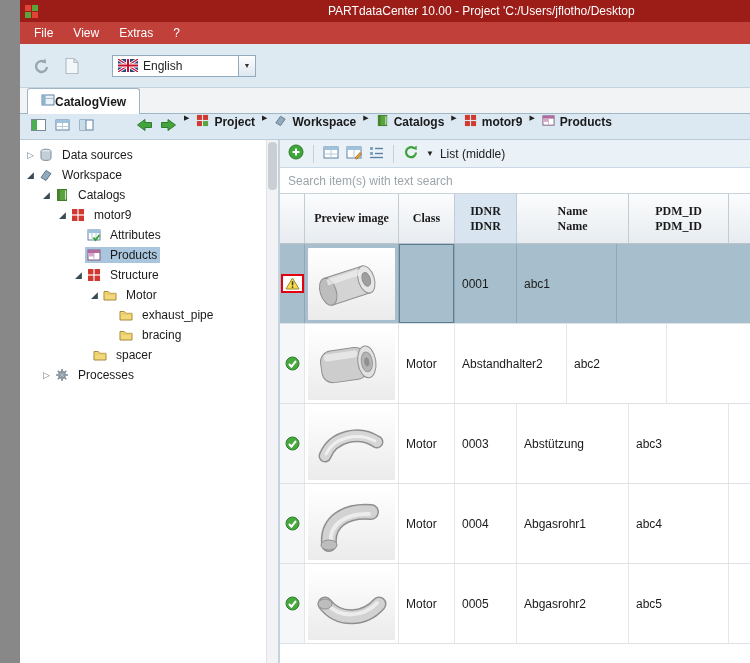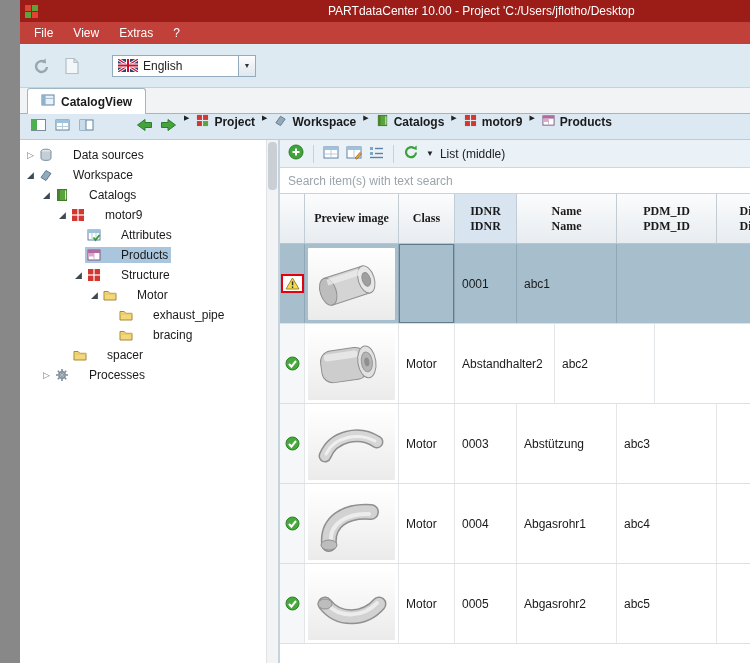--- a/index.html
+++ b/index.html
@@ -21,42 +21,42 @@
   
   .toolbar{height:44px;background:#DEEAF2;border-bottom:1px solid #C2D4E0;display:flex;align-items:center;padding-left:8px;}
   .tool-btn{width:28px;height:28px;display:flex;align-items:center;justify-content:center;margin-right:2px;border-radius:3px;}
   .combo{display:flex;align-items:center;height:22px;background:#fff;border:1px solid #93ABBE;margin-left:24px;width:144px;}
   .combo .flag{margin:0 5px;display:flex;}
   .combo-text{flex:1;color:#222;}
   .combo-drop{width:17px;height:20px;border-left:1px solid #93ABBE;background:linear-gradient(#fdfdfd,#dfe7ee);display:flex;align-items:center;justify-content:center;font-size:7px;color:#333;}
 
   
   .tabstrip{height:26px;background:#F2F3F4;border-bottom:1px solid #9FB6C7;display:flex;align-items:flex-end;padding-left:7px;}
-  .tab{height:26px;background:#fff;border:1px solid #9FB6C7;border-bottom:none;border-radius:3px 3px 0 0;display:flex;align-items:center;padding:4px 13px;font-weight:bold;gap:6px;margin-bottom:-1px;}
+  .tab{height:26px;background:#fff;border:1px solid #9FB6C7;border-bottom:none;border-radius:3px 3px 0 0;display:flex;align-items:center;padding:4px 13px;font-weight:bold;margin-bottom:-1px;}
 
   
   .navbar{height:26px;background:#DCE9F3;border-bottom:1px solid #B9CCD9;display:flex;align-items:flex-start;padding-left:6px;}
   .nav-btn{width:24px;height:22px;display:flex;align-items:center;justify-content:center;}
   .nav-gap{width:34px;}
   .sep-tri{font-size:7px;color:#222;margin:0 4px;}
   .crumb{display:flex;align-items:center;gap:5px;font-weight:bold;padding:0 3px;white-space:nowrap;}
 
   
   .main{display:flex;height:523px;}
   .tree-panel{width:246px;background:#fff;padding-top:5px;overflow:hidden;}
   .tree-scroll{width:12px;background:#F1F3F4;border-left:1px solid #E0E3E5;position:relative;}
   .tree-thumb{position:absolute;top:2px;left:1px;width:9px;height:48px;background:#C9CFD4;border-radius:4px;}
   .splitter{width:2px;background:#C6D3DC;}
 
   
   .tnode{height:20px;display:flex;align-items:center;white-space:nowrap;}
   .arrow{width:13px;text-align:center;font-size:9px;color:#6b7a86;flex:0 0 auto;}
   .arrow.exp{color:#3b4a55;}
   .ticon{width:16px;display:flex;justify-content:center;flex:0 0 auto;}
-  .selwrap{display:flex;align-items:center;gap:19px;padding:1px 3px 1px 1px;}
+  .selwrap{display:flex;align-items:center;gap:8px;padding:1px 3px 1px 1px;}
   .tnode.selected .selwrap{background:#A9C6DE;}
 
   
   .right{flex:1;display:flex;flex-direction:column;background:#fff;min-width:0;}
   .rtoolbar{height:28px;background:#EAF1F7;border-bottom:1px solid #C9D8E4;display:flex;align-items:center;padding-left:8px;gap:7px;flex:0 0 auto;}
   .rt-sep{width:1px;height:18px;background:#C3D2DD;margin:0 2px;}
   .view-drop{display:flex;align-items:center;gap:6px;font-size:12px;color:#222;}
   .view-drop .dtri{font-size:8px;color:#222;}
   .search-row{height:26px;border-bottom:1px solid #C9D3DA;display:flex;flex:0 0 auto;}
   .search-row input{flex:1;border:none;outline:none;padding:0 8px;font-size:12px;font-family:inherit;color:#333;background:#fff;}
@@ -68,21 +68,21 @@
   .th{border-right:1px solid #C2CCD3;display:flex;flex-direction:column;align-items:center;justify-content:center;font-weight:bold;gap:1px;flex:0 0 auto;font-family:Liberation Serif, serif;}
   .th span{display:block;line-height:14px;}
   .th-idnr{background:#D8E5F1;}
   .trow{display:flex;height:80px;border-bottom:1px solid #DCE1E5;width:530px;background:#fff;}
   .cell{border-right:1px solid #E3E7EA;display:flex;align-items:center;justify-content:center;flex:0 0 auto;}
   .cell-text{justify-content:flex-start;padding-left:7px;}
   .col-status{width:25px;}
   .col-preview{width:94px;}
   .col-class{width:56px;}
   .col-idnr{width:62px;}
-  .col-name{width:100px;}
+  .col-name{width:112px;}
   .col-pdm{width:100px;}
   .col-diam{width:93px;border-right:none;}
   .trow .col-status{background:#F5F7F8;}
   .trow.selected{background:#A7BECD;}
   .trow.selected .col-status{background:#A7BECD;}
   .trow.selected .cell{border-right-color:#90A7B6;text-align:right;}
   .trow.selected .col-class{box-shadow:inset 0 0 0 1px #5E7C8E;}
   .preview-box{width:87px;height:72px;background:linear-gradient(#ffffff,#ebebeb);display:flex;align-items:center;justify-content:center;border-radius:1px;}
   .warn-box{border:2px solid #E3000F;padding:1px 2px;display:flex;align-items:center;justify-content:center;background:#fff;}
 </style>
@@ -378,21 +378,21 @@
             <span class="ticon">
           <svg width="14" height="14" viewBox="0 0 14 14">
                 <path d="M1,3.5 h4.2 l1.6,1.8 H13 V12 H1 Z" fill="#F2D878" stroke="#A8893D"></path>
                 <path d="M1,6 H13" stroke="#E3C45C"></path>
               </svg>
         </span>
             <span>bracing</span>
           </span>
       </div>
 
-      <div class="tnode" style="padding-left:38px">
+      <div class="tnode" style="padding-left:58px">
         <span class="arrow"></span>
         <span class="selwrap">
             <span class="ticon">
           <svg width="14" height="14" viewBox="0 0 14 14">
                 <path d="M1,3.5 h4.2 l1.6,1.8 H13 V12 H1 Z" fill="#F2D878" stroke="#A8893D"></path>
                 <path d="M1,6 H13" stroke="#E3C45C"></path>
               </svg>
         </span>
             <span>spacer</span>
           </span>

